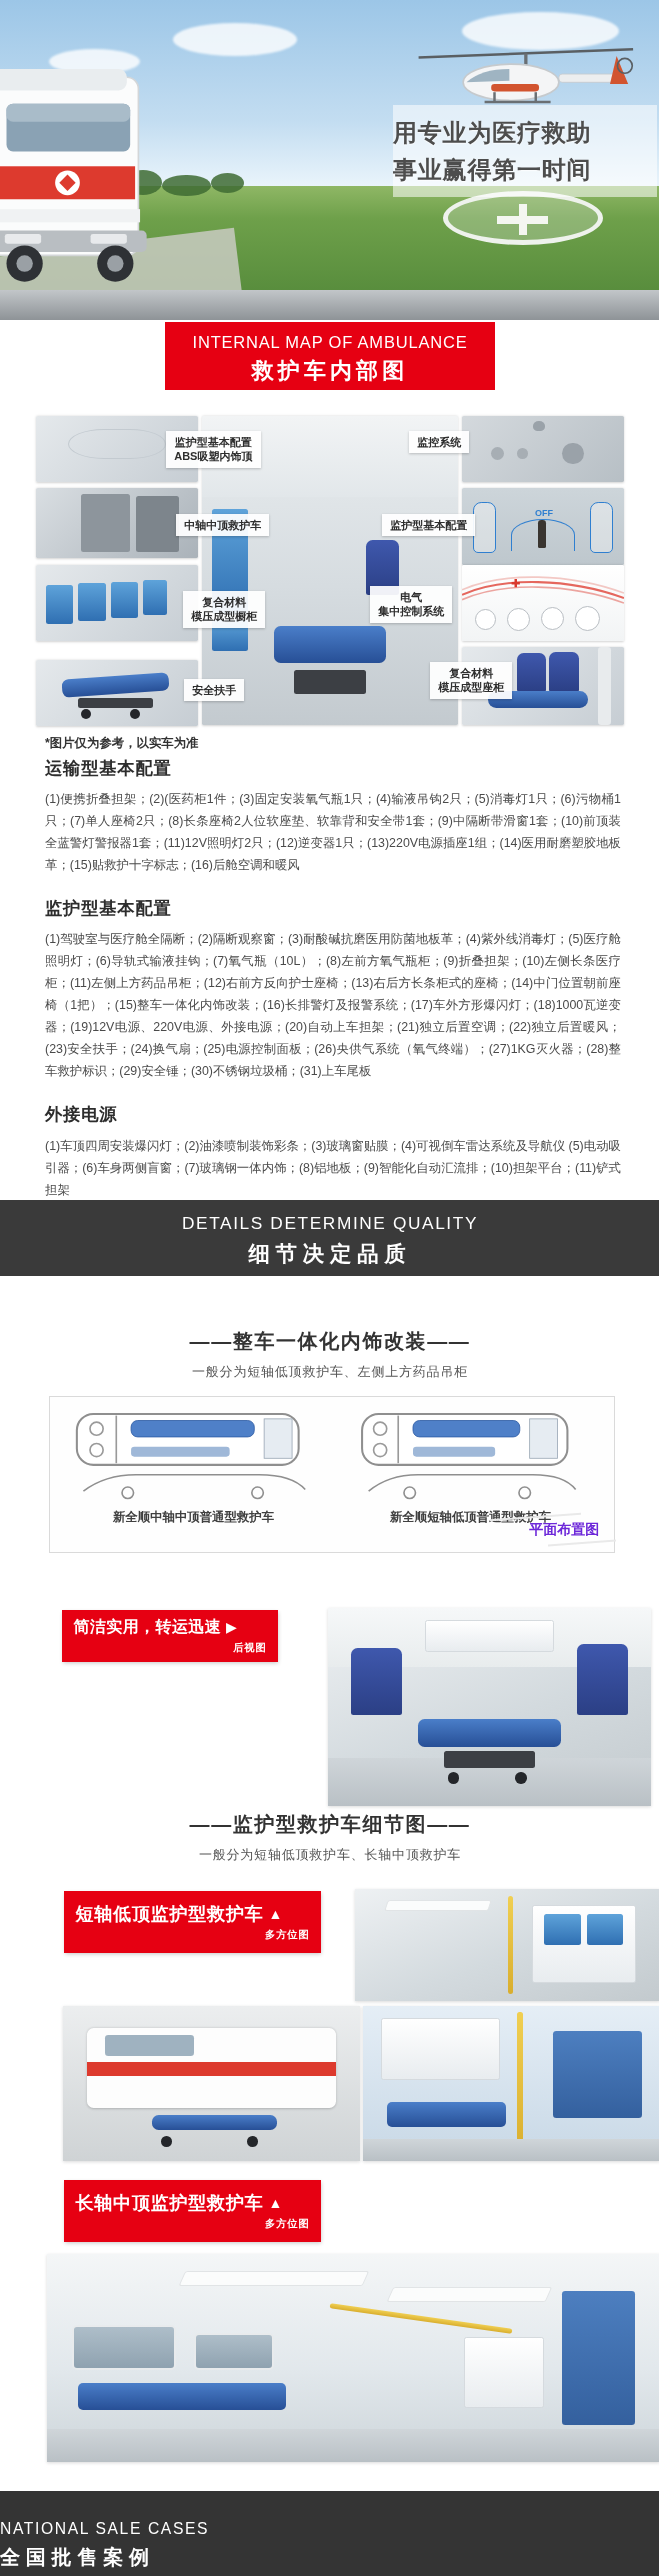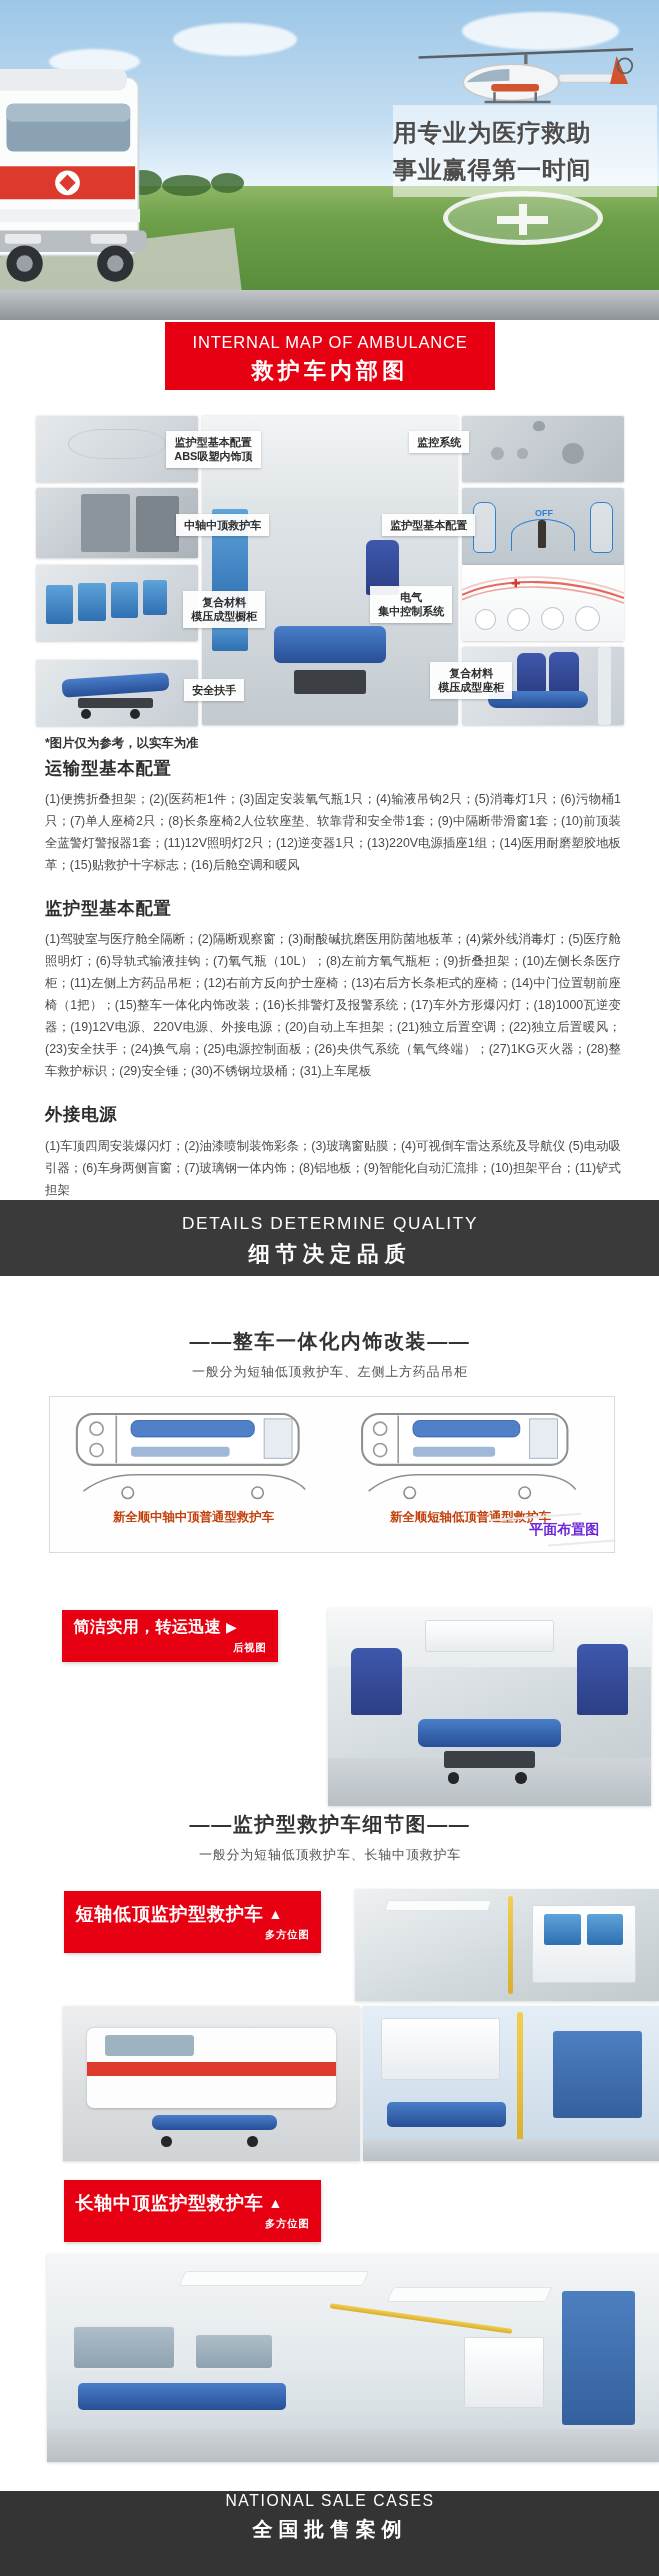--- a/index.html
+++ b/index.html
@@ -30,21 +30,21 @@
   
   .red-banner{left:165px;top:322px;width:330px;height:68px;background:#e60012;color:#fff;
     text-align:center;padding-top:10.7px}
   .red-banner .en{font-size:16.5px;letter-spacing:0.8px}
   .red-banner .zh{font-size:22px;font-weight:bold;letter-spacing:4.1px;margin-top:4.1px}
   .dark-banner{left:0;top:1200px;width:660px;height:76px;background:#3a3a3a;color:#fff;
     text-align:center;padding-top:13px}
   .dark-banner .en{font-size:17.3px;letter-spacing:1.6px}
   .dark-banner .zh{font-size:21.4px;font-weight:bold;letter-spacing:5.8px;margin-top:5px}
   .footer-banner{left:0;top:2491px;width:660px;height:85px;background:#343434;color:#fff;
-    text-align:center;padding-top:1px}
+    padding-top:29px}
   .footer-banner .en{font-size:15.7px;letter-spacing:1.6px}
   .footer-banner .zh{font-size:20px;font-weight:bold;letter-spacing:5.8px;margin-top:5.8px}
 
   
   .collage{left:36px;top:408px;width:587px;height:323px}
   .photo{position:absolute;background:linear-gradient(135deg,#e5e9ec 0%,#c6cdd3 100%);
     border-radius:1.6px;box-shadow:0 0.8px 2.5px rgba(0,0,0,.18);overflow:hidden}
   .chip{position:absolute;background:rgba(255,255,255,.93);color:#2e2e2e;font-size:11px;
     font-weight:bold;line-height:1.3;text-align:center;padding:4.1px 8.2px;white-space:pre-line;
     box-shadow:0 0.8px 2.5px rgba(0,0,0,.22);z-index:5}
@@ -62,21 +62,21 @@
   .configs{left:45px;top:756px;width:576px}
   .configs h3{font-size:17.3px;color:#2d2d2d;margin-bottom:8.2px;letter-spacing:0.8px}
   .configs h3.mt{margin-top:20px}
   .configs p{font-size:12.4px;line-height:22px;color:#4a4a4a;text-align:justify}
 
   
   .sec-head{width:660px;text-align:center;color:#333}
   .sec-head .t{font-size:20px;font-weight:bold;letter-spacing:1.6px}
   .sec-head .s{font-size:13px;color:#555;margin-top:8.2px;letter-spacing:0.8px}
   .planbox{left:49px;top:1396px;width:566px;height:157px;border:0.8px solid #dadada;background:#fefefe}
-  .plan-caption{position:absolute;top:112px;font-size:12.4px;font-weight:bold;color:#c2410c;width:247px;text-align:center}
+  .plan-caption{position:absolute;top:112px;font-size:12.4px;font-weight:bold;color:#404040;width:247px;text-align:center}
   .plan-tag{position:absolute;right:3.3px;bottom:8.2px;font-size:14px;font-weight:bold;color:#6d28d9;padding:5px 11.5px}
   .plan-tag::before{content:"";position:absolute;left:-28px;right:30px;top:0;height:1.6px;background:#e9e9e9;transform:skewY(-4deg)}
   .plan-tag::after{content:"";position:absolute;left:30px;right:-5px;bottom:0;height:1.6px;background:#e9e9e9;transform:skewY(-4deg)}
 
   .badge{background:#e60012;color:#fff;padding:7.4px 11.5px 4.1px;box-shadow:0.8px 1.6px 4.1px rgba(0,0,0,.22)}
   .badge .main{font-weight:bold;white-space:nowrap}
   .badge .sub{font-size:10.3px;text-align:right;margin-top:2.5px;font-weight:bold;letter-spacing:0.8px}
   .badge1{left:62px;top:1610px;width:216px;height:52px}
   .badge1 .main{font-size:16px;letter-spacing:0.4px}
   .badge2{left:64px;top:1891px;width:257px;height:62px}

